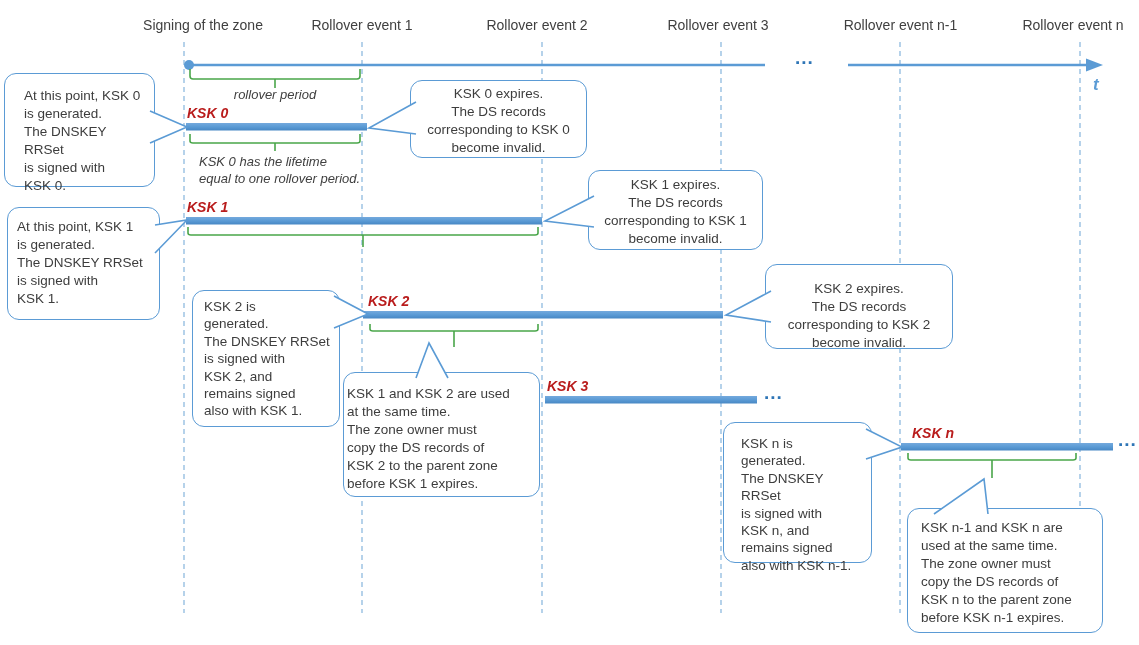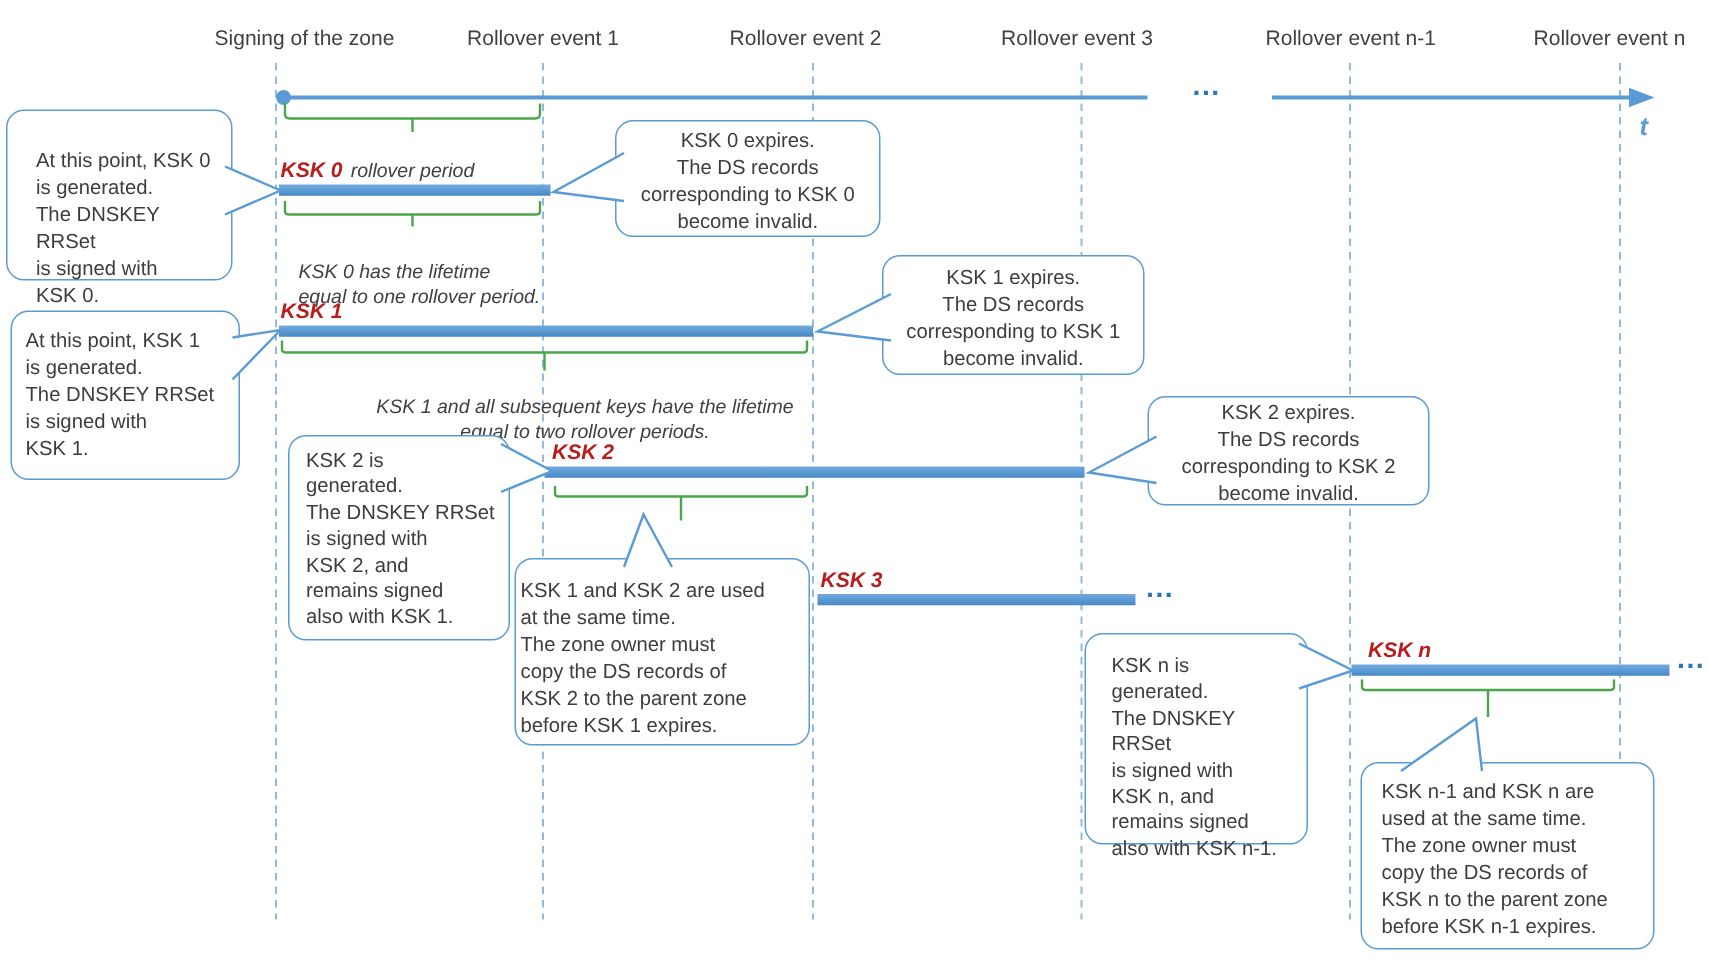--- a/index.html
+++ b/index.html
@@ -11,21 +11,21 @@
   #base{z-index:0;}
   #overlay{z-index:2;pointer-events:none;}
   .abs{position:absolute;}
   .vlabel{
     z-index:1;font-size:14px;color:#404040;text-align:center;white-space:nowrap;
   }
   .ksk-label{
     z-index:1;font-size:14px;font-weight:bold;font-style:italic;color:#b91c1c;white-space:nowrap;
   }
   .green-label{
-    z-index:1;font-size:13px;font-style:italic;color:#404040;line-height:17px;white-space:pre-line;margin-top:19px;
+    z-index:1;font-size:13px;font-style:italic;color:#404040;line-height:17px;white-space:pre-line;
   }
   .callout{
     z-index:1;box-sizing:border-box;background:#ffffff;border:1.6px solid #5B9BD5;border-radius:12px;
     font-size:13.5px;line-height:18px;color:#3d3d3d;white-space:pre-line;padding:8px 6px 4px 14px;
   }
   .callout.center{text-align:center;padding-left:4px;padding-right:4px;}
   .ellipsis{
     z-index:1;font-size:19px;font-weight:bold;color:#2E75B6;letter-spacing:1px;line-height:19px;white-space:nowrap;
   }
   .t-label{
@@ -90,24 +90,22 @@
 
   <div class="abs ksk-label" style="left:187px;top:105px;">KSK 0</div>
   <div class="abs ksk-label" style="left:187px;top:199px;">KSK 1</div>
   <div class="abs ksk-label" style="left:368px;top:293px;">KSK 2</div>
   <div class="abs ksk-label" style="left:547px;top:378px;">KSK 3</div>
   <div class="abs ksk-label" style="left:912px;top:425px;">KSK n</div>
 
   <div class="abs green-label" style="left:210px;top:86px;width:130px;text-align:center;">rollover period</div>
   <div class="abs green-label" style="left:199px;top:153px;">KSK 0 has the lifetime
 equal to one rollover period.</div>
-  <div class="abs green-label" style="left:245px;top:243px;width:290px;text-align:center;">KSK 1 and all subsequent keys have the lifetime
-equal to two rollover periods.</div>
 
-  <div class="abs callout" style="left:4px;top:73px;width:151px;height:114px;padding-top:24px;padding-left:19px;">At this point, KSK 0
+  <div class="abs callout" style="left:4px;top:73px;width:151px;height:114px;padding-top:13px;padding-left:19px;">At this point, KSK 0
 is generated.
 The DNSKEY RRSet
 is signed with
 KSK  0.</div>
 
   <div class="abs callout center" style="left:410px;top:80px;width:177px;height:78px;padding-top:4px;">KSK 0 expires.
 The DS records
 corresponding to KSK 0
 become invalid.</div>
 
@@ -123,21 +121,21 @@
 become invalid.</div>
 
   <div class="abs callout" style="left:192px;top:290px;width:148px;height:137px;padding-top:7px;padding-left:11px;line-height:17.4px;">KSK 2 is
 generated.
 The DNSKEY RRSet
 is signed with
 KSK 2, and
 remains signed
 also with KSK 1.</div>
 
-  <div class="abs callout center" style="left:765px;top:264px;width:188px;height:73px;padding-top:1px;">KSK 2 expires.
+  <div class="abs callout center" style="left:765px;top:264px;width:188px;height:85px;padding-top:15px;">KSK 2 expires.
 The DS records
 corresponding to KSK 2
 become invalid.</div>
 
   <div class="abs callout" style="left:343px;top:372px;width:197px;height:125px;padding-top:12px;padding-left:3px;">KSK 1 and KSK 2 are used
 at the same time.
 The zone owner must
 copy the DS records of
 KSK 2 to the parent zone
 before KSK 1 expires.</div>

